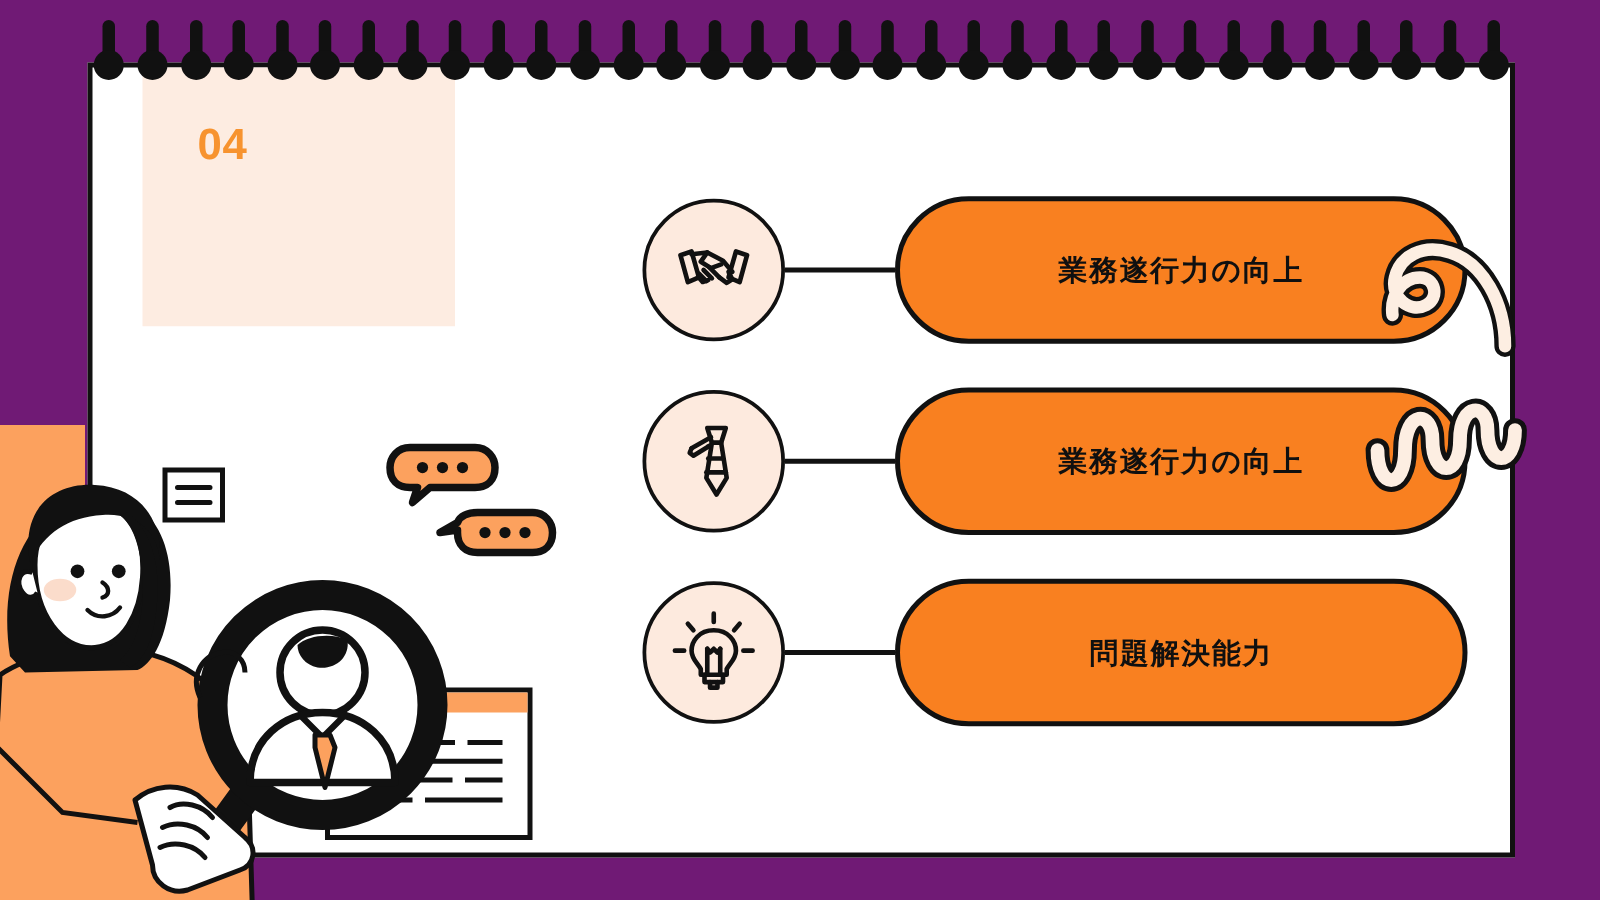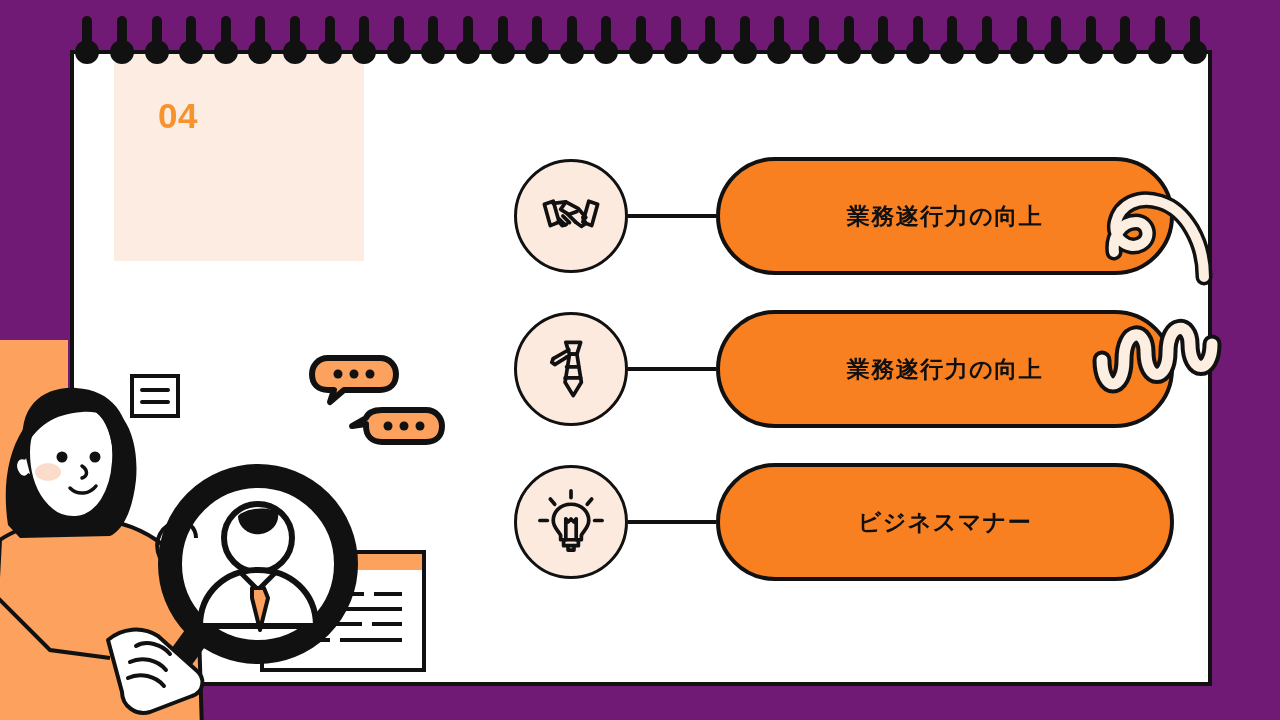--- a/index.html
+++ b/index.html
@@ -222,21 +222,21 @@
               <path d="M43 46 L46 50 L50 46 L54 50 L57 46"></path>
               <path d="M50 8 L50 17"></path>
               <path d="M22 19 L28 26"></path>
               <path d="M78 19 L72 26"></path>
               <path d="M8 48 L18 48"></path>
               <path d="M92 48 L82 48"></path>
             </g>
           </svg>
         </div>
         <div class="connector"></div>
-        <div class="pill">ビジネスマナー</div>
+        <div class="pill">問題解決能力</div>
       </div>
 
     </div>
 
     <div class="deco deco-curl">
       <svg width="130" height="120" viewBox="0 0 130 120">
         <path d="M118 105 C118 70 100 38 74 30 C52 23 34 33 30 50 C26 66 42 79 55 72 C66 66 62 50 50 50 C36 50 26 64 28 80" fill="none" stroke="#111" stroke-width="17" stroke-linecap="round"></path>
         <path d="M118 105 C118 70 100 38 74 30 C52 23 34 33 30 50 C26 66 42 79 55 72 C66 66 62 50 50 50 C36 50 26 64 28 80" fill="none" stroke="#fdeee2" stroke-width="10" stroke-linecap="round"></path>
       </svg>
     </div>

